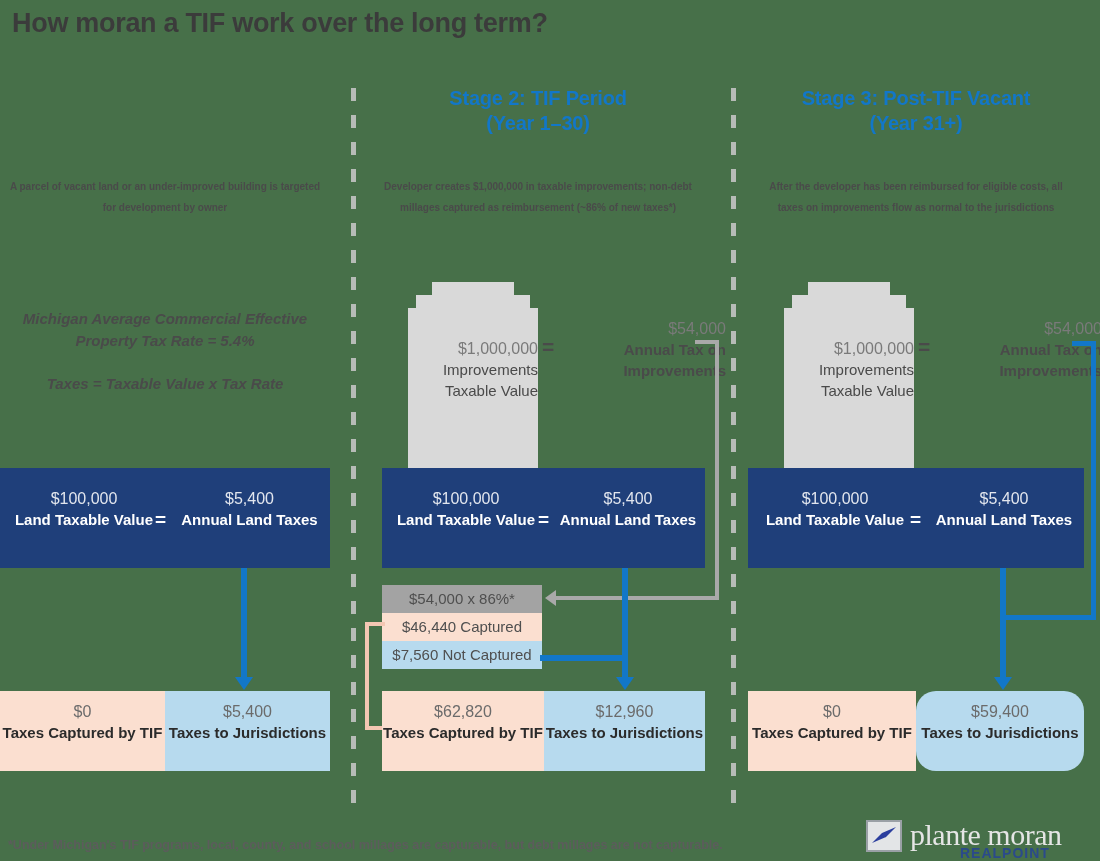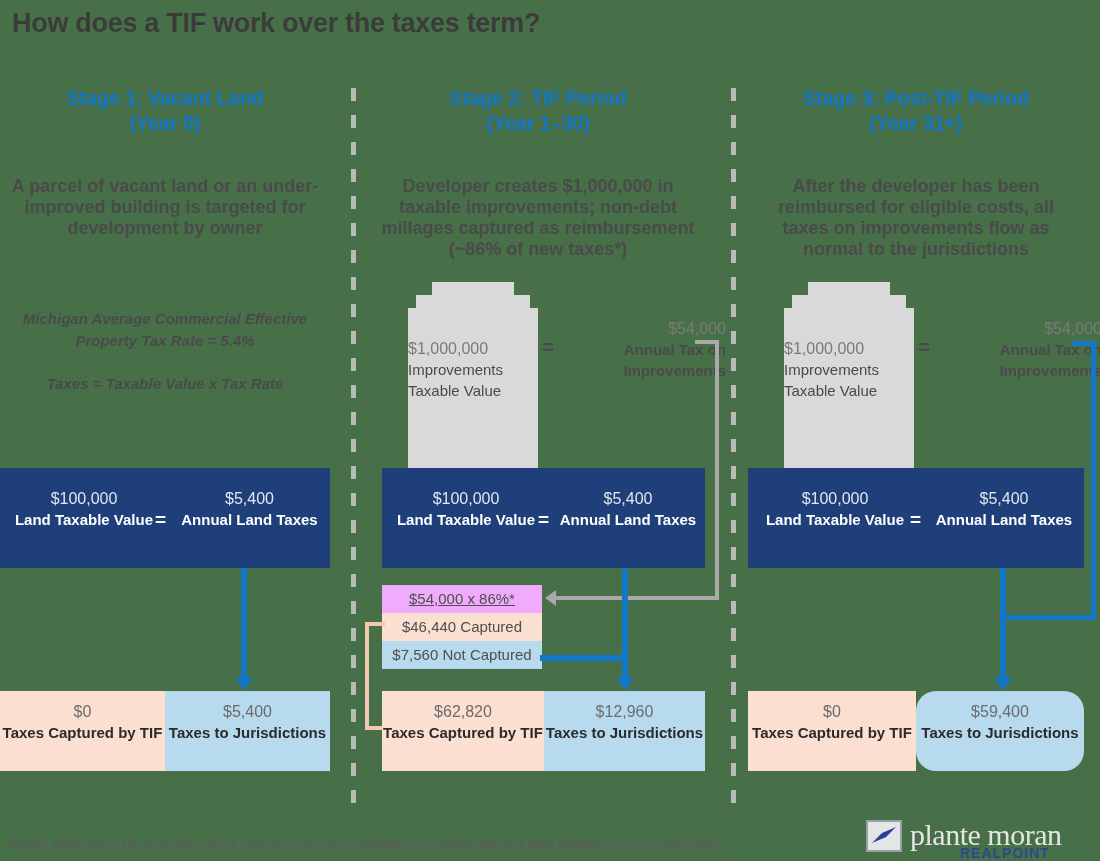--- a/index.html
+++ b/index.html
@@ -33,21 +33,21 @@
   #col2{left:370px;width:336px;}
   #col3{left:748px;width:336px;}
 
   .stage-head{
     position:absolute;top:86px;width:100%;
     text-align:center;font-size:20px;font-weight:bold;
     color:#1277c8;line-height:25px;letter-spacing:-0.2px;
   }
   .stage-desc{
     position:absolute;top:176px;width:100%;
-    text-align:center;font-size:18px;font-weight:bold;
+    text-align:center;font-size:10px;font-weight:bold;
     color:#4a4a4a;line-height:21px;
   }
   #col1 .stage-desc{left:8px;width:314px;}
   .note{
     position:absolute;width:100%;text-align:center;
     font-size:15px;font-style:italic;font-weight:bold;color:#4a4a4a;
     line-height:22px;
   }
   #note-rate{top:308px;left:8px;width:314px;}
   #note-formula{top:373px;left:8px;width:314px;}
@@ -59,21 +59,21 @@
     background:#d9d9d9;
   }
   .building .tier2{
     position:absolute;left:8px;top:13px;width:114px;height:16px;background:#d9d9d9;
   }
   .building .tier1{
     position:absolute;left:24px;top:0px;width:82px;height:16px;background:#d9d9d9;
   }
   .building .btext{
     position:absolute;left:0;top:56px;width:130px;
-    text-align:left;color:#4a4a4a;font-size:15px;line-height:21px;
+    text-align:right;color:#4a4a4a;font-size:15px;line-height:21px;
   }
   .building .btext .amt{color:#7a7a7a;font-size:16px;}
 
   .eqsign{
     position:absolute;font-size:21px;font-weight:bold;color:#4a4a4a;
   }
   .improv-tax{
     position:absolute;width:160px;text-align:right;
     font-size:15px;line-height:21px;color:#4a4a4a;font-weight:bold;
   }
@@ -102,21 +102,21 @@
   .half.pink{background:#fbdfd0;}
   .half.blue{background:#b7daee;}
   .half .amt{display:block;color:#6b6b6b;font-size:16px;font-weight:normal;}
 
   
   .splitstack{position:absolute;left:382px;top:585px;width:160px;}
   .splitstack .row{
     height:28px;line-height:28px;font-size:15px;color:#4f4f4f;
     text-align:center;
   }
-  .splitstack .r1{background:#f0abfc;text-decoration:underline;}
+  .splitstack .r1{background:#a3a3a3;}
   .splitstack .r2{background:#fbdfd0;}
   .splitstack .r3{background:#b7daee;}
 
   
   .ln{position:absolute;background:#1277c8;}
   .ln-gray{position:absolute;background:#a9a9a9;}
   .ln-pink{position:absolute;background:#f4c7b3;}
 
   .arrow-down{
     position:absolute;width:0;height:0;
@@ -157,30 +157,26 @@
   .logo .sub{
     position:absolute;left:94px;top:27px;
     font-size:14px;font-weight:bold;color:#2b4a8b;letter-spacing:1px;
   }
 </style>
 </head>
 <body>
 
 <div class="canvas">
 
-  <div class="title">How does a TIF work over the taxes term?</div>
+  <div class="title">How moran a TIF work over the long term?</div>
 
   <div class="divider" id="div1"></div>
   <div class="divider" id="div2"></div>
 
   <div class="col" id="col1">
-    <div class="stage-head">
-      <div>Stage 1: Vacant Land</div>
-      <div>(Year 0)</div>
-    </div>
     <div class="stage-desc">A parcel of vacant land or an under-improved building is targeted for development by owner</div>
     <div class="note" id="note-rate">Michigan Average Commercial Effective Property Tax Rate = 5.4%</div>
     <div class="note" id="note-formula">Taxes = Taxable Value x Tax Rate</div>
   </div>
 
   <div class="navy" style="left:0px;top:468px;width:330px;">
     <div class="cell" style="left:4px;width:160px;">
       <span class="amt">$100,000</span>
       <span>Land Taxable Value</span>
     </div>
@@ -267,21 +263,21 @@
       <span>Taxes Captured by TIF</span>
     </div>
     <div class="half blue" style="left:162px;width:161px;">
       <span class="amt">$12,960</span>
       <span>Taxes to Jurisdictions</span>
     </div>
   </div>
 
   <div class="col" id="col3">
     <div class="stage-head">
-      <div>Stage 3: Post-TIF Period</div>
+      <div>Stage 3: Post-TIF Vacant</div>
       <div>(Year 31+)</div>
     </div>
     <div class="stage-desc" style="left:8px;width:320px;">After the developer has been reimbursed for eligible costs, all taxes on improvements flow as normal to the jurisdictions</div>
   </div>
 
   <div class="building" style="left:784px;top:282px;width:130px;height:220px;">
     <div class="tier1"></div>
     <div class="tier2"></div>
     <div class="body"></div>
     <div class="btext">

